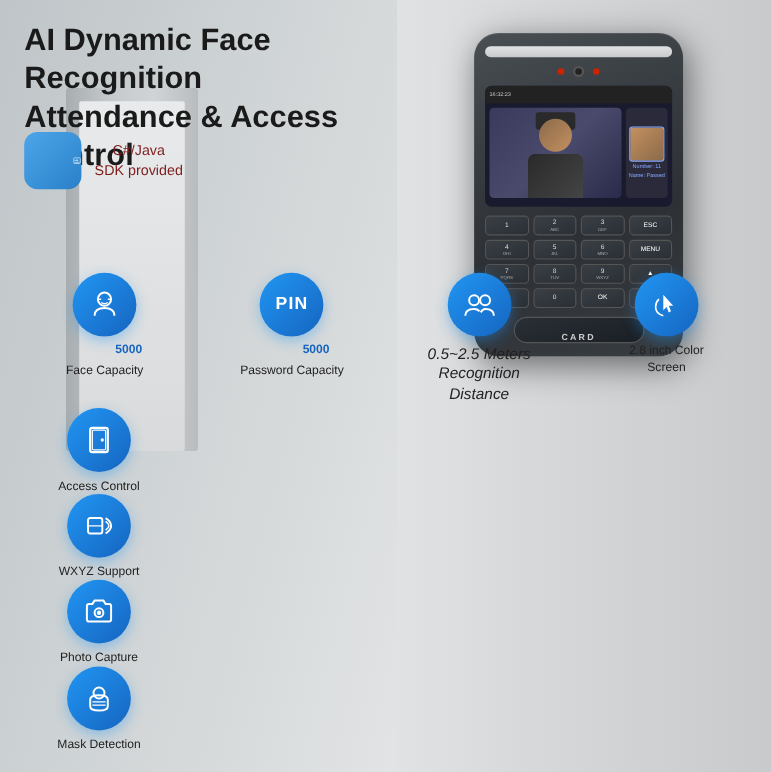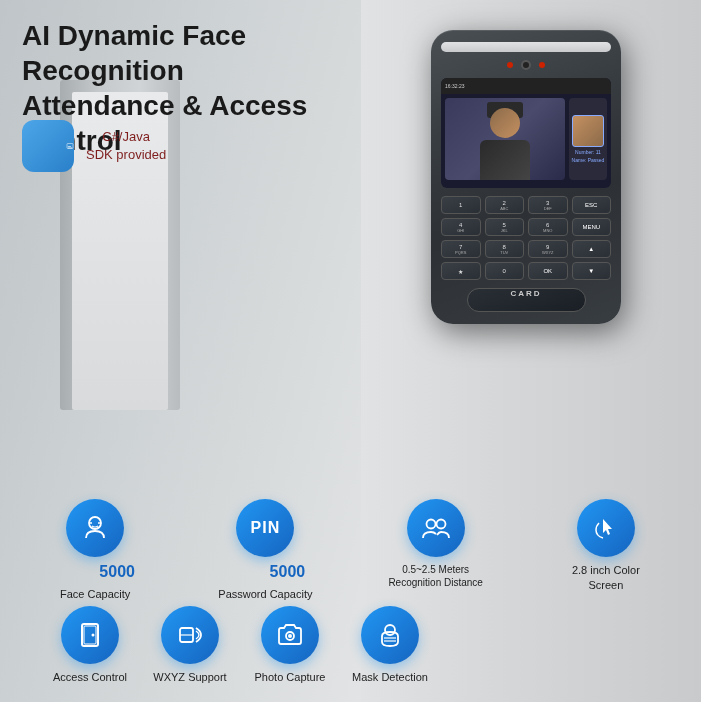--- a/index.html
+++ b/index.html
@@ -251,21 +251,21 @@
       color: #fff;
     }
 
     
     .card-btn {
       background: linear-gradient(160deg, #2a2f35, #1a1f25);
       border: 1px solid #555;
       border-radius: 12px;
       height: 24px;
       display: flex;
-      align-items: flex-start;
+      align-items: flex-end;
       justify-content: center;
       font-size: 8px;
       color: #ccc;
       font-weight: bold;
       letter-spacing: 2px;
       cursor: pointer;
       width: 70%;
       margin: 0 auto;
     }
 
@@ -325,21 +325,21 @@
       align-items: center;
       justify-content: center;
       box-shadow: 0 4px 12px rgba(33,150,243,0.4);
       font-size: 16px;
       font-weight: 900;
       color: white;
       letter-spacing: 1px;
     }
 
     .count-text {
-      font-size: 16px;
+      font-size: 11px;
       color: #1565c0;
       font-weight: 700;
       text-align: center;
       padding-left: 44px;
     }
 
   </style>
 </head>
 <body>
 
@@ -494,36 +494,36 @@
 
       <div class="bottom-feature">
         <div class="bottom-circle">
           <svg viewBox="0 0 30 30">
             <circle cx="10" cy="11" r="4.5" fill="none" stroke="white" stroke-width="1.8"></circle>
             <circle cx="20" cy="11" r="4.5" fill="none" stroke="white" stroke-width="1.8"></circle>
             <path d="M2 25 Q2 19 10 19 Q13 19 15 21" fill="none" stroke="white" stroke-width="1.8"></path>
             <path d="M16 22 Q18 19 20 19 Q28 19 28 25" fill="none" stroke="white" stroke-width="1.8"></path>
           </svg>
         </div>
-        <div class="bottom-label" style="font-size:10px;">0.5~2.5 Meters<br>Recognition Distance</div>
+        <div class="bottom-label" style="font-size:14px;font-style:italic;">0.5~2.5 Meters<br>Recognition Distance</div>
       </div>
 
 
       <div class="bottom-feature">
         <div class="bottom-circle">
           <svg viewBox="0 0 30 30">
             <path d="M12 6 L12 20 L15 17 L17 22 L19 21 L17 16 L21 16 Z" fill="white"></path>
             <path d="M8 10 Q5 13 5 17 Q5 23 12 25" fill="none" stroke="white" stroke-width="1.5"></path>
           </svg>
         </div>
         <div class="bottom-label">2.8 inch Color Screen</div>
       </div>
     </div>
 
-    <div class="bottom-row" style="justify-content:flex-start;padding:0 30px;">
+    <div class="bottom-row" style="justify-content:flex-end;padding:0 30px;flex-direction:column;">
 
       <div class="bottom-feature">
         <div class="bottom-circle">
           <svg viewBox="0 0 30 30">
             <rect x="7" y="4" width="16" height="22" rx="2" fill="none" stroke="white" stroke-width="2"></rect>
             <rect x="9" y="6" width="12" height="18" rx="1" fill="none" stroke="white" stroke-width="1"></rect>
             <circle cx="18" cy="15" r="1.5" fill="white"></circle>
           </svg>
         </div>
         <div class="bottom-label">Access Control</div>

